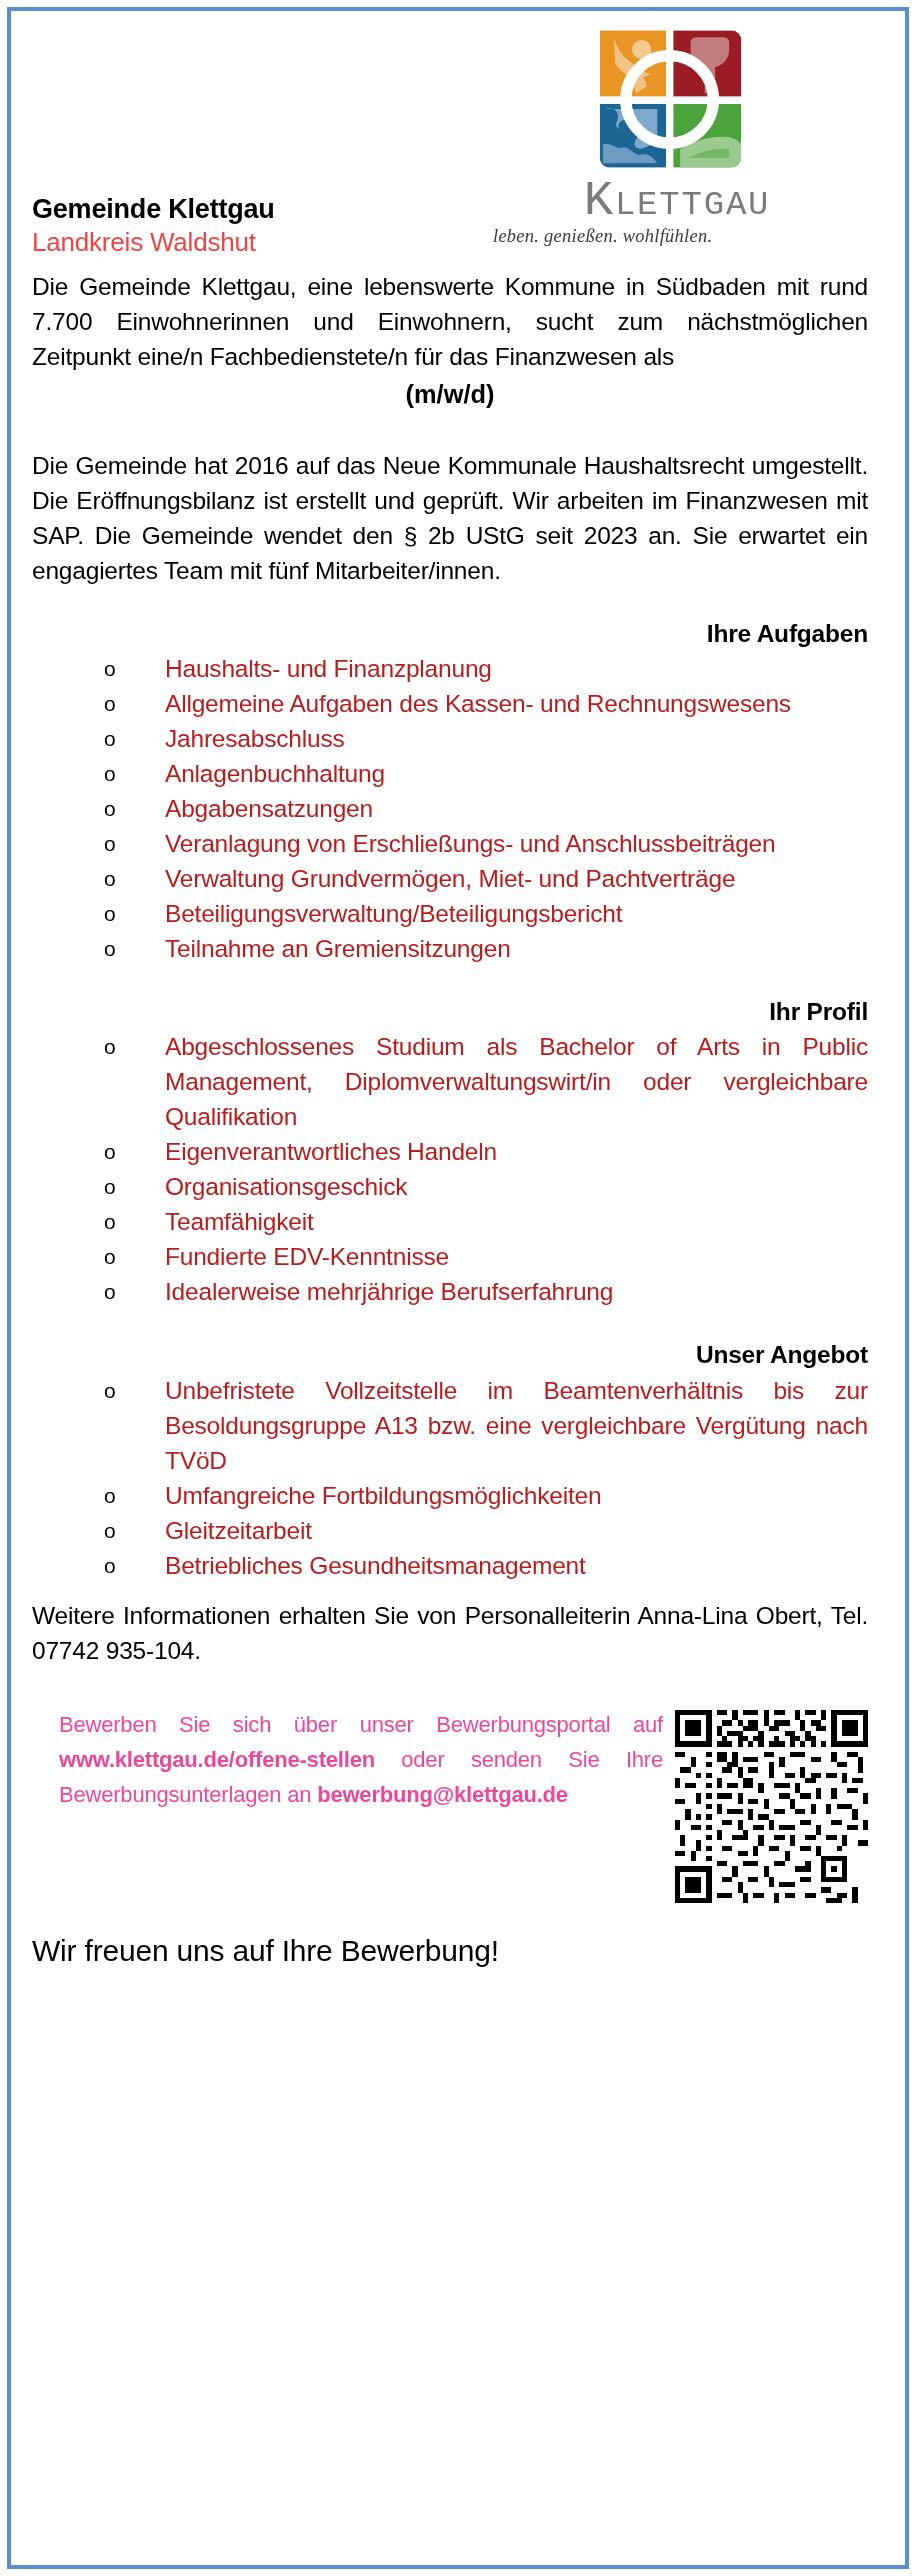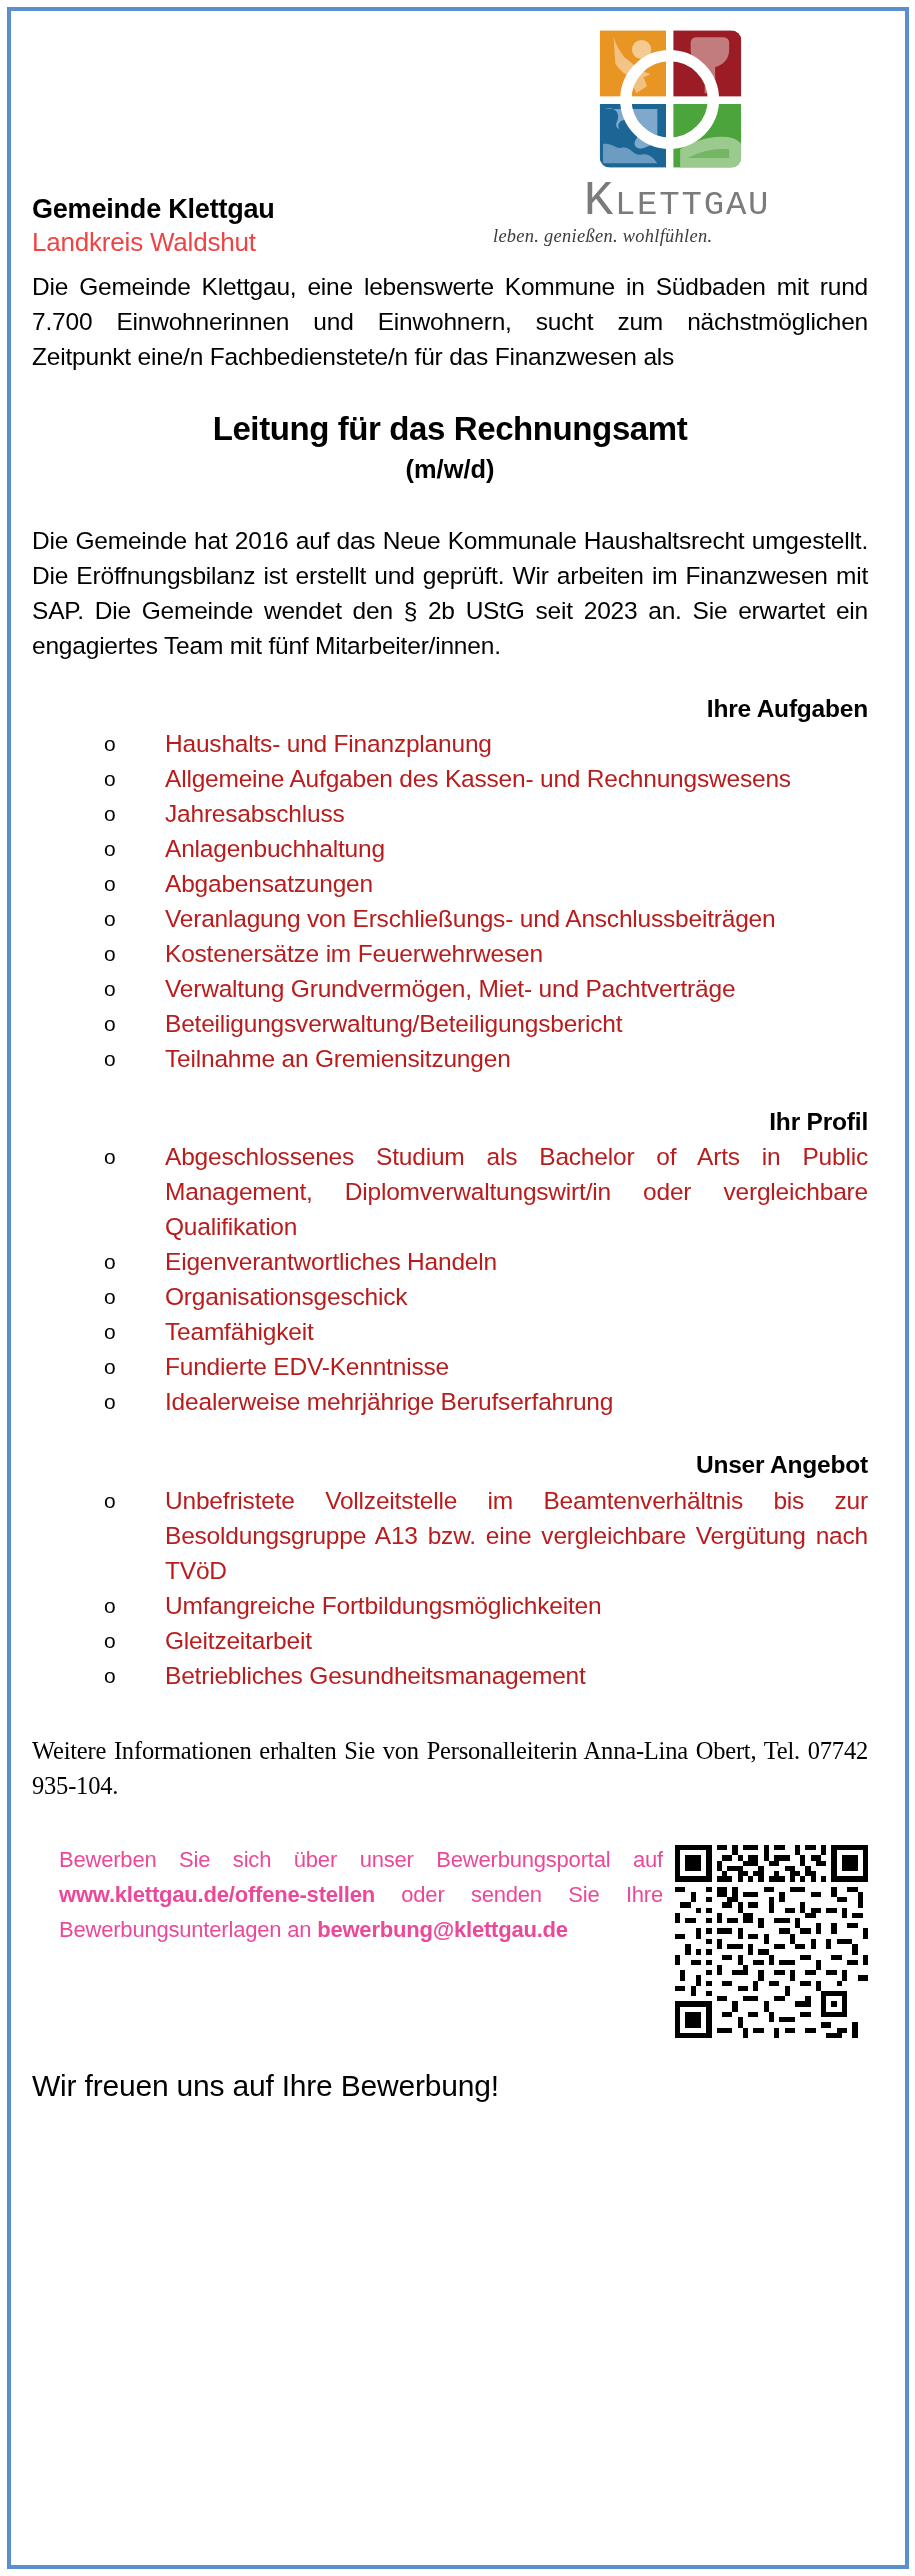--- a/index.html
+++ b/index.html
@@ -181,22 +181,21 @@
     position: absolute;
     left: 72px;
     top: 0;
     font-size: 21px;
     line-height: 35px;
     color: #000000;
   }
   ul.bullets > li.nojust { text-align: left; }
 
   .contact {
-    margin-top: 40px;
-    font-family: Liberation Serif, serif;
+    margin-top: 15px;
   }
 
   
   .apply-block {
     position: relative;
     margin-top: 39px;
     min-height: 200px;
   }
   .apply-text {
     width: 604px;
@@ -291,35 +290,33 @@
             <circle cx="84" cy="93" r="50" fill="none" stroke="#ffffff" stroke-width="13"></circle>
           </svg>
         </div>
         <div class="logo-word">Klettgau</div>
         <div class="logo-tagline">leben. genießen. wohlfühlen.</div>
       </div>
     </div>
 
     <p class="para lead">Die Gemeinde Klettgau, eine lebenswerte Kommune in Südbaden mit rund 7.700 Einwohnerinnen und Einwohnern, sucht zum nächstmöglichen Zeitpunkt eine/n Fachbedienstete/n für das Finanzwesen als</p>
 
-    <div class="job-title">Leitung für das Rechnungsamt</div>
     <div class="job-subtitle">(m/w/d)</div>
 
     <p class="para intro2">Die Gemeinde hat 2016 auf das Neue Kommunale Haushaltsrecht umgestellt. Die Eröffnungsbilanz ist erstellt und geprüft. Wir arbeiten im Finanzwesen mit SAP. Die Gemeinde wendet den § 2b UStG seit 2023 an. Sie erwartet ein engagiertes Team mit fünf Mitarbeiter/innen.</p>
 
     <div class="section">
       <div class="section-title">Ihre Aufgaben</div>
       <ul class="bullets">
         <li>Haushalts- und Finanzplanung</li>
         <li>Allgemeine Aufgaben des Kassen- und Rechnungswesens</li>
         <li class="nojust">Jahresabschluss</li>
         <li class="nojust">Anlagenbuchhaltung</li>
         <li class="nojust">Abgabensatzungen</li>
         <li>Veranlagung von Erschließungs- und Anschlussbeiträgen</li>
-        <li class="nojust">Kostenersätze im Feuerwehrwesen</li>
         <li>Verwaltung Grundvermögen, Miet- und Pachtverträge</li>
         <li class="nojust">Beteiligungsverwaltung/Beteiligungsbericht</li>
         <li class="nojust">Teilnahme an Gremiensitzungen</li>
       </ul>
     </div>
 
     <div class="section">
       <div class="section-title">Ihr Profil</div>
       <ul class="bullets">
         <li>Abgeschlossenes Studium als Bachelor of Arts in Public Management, Diplomverwaltungswirt/in oder vergleichbare Qualifikation</li>

